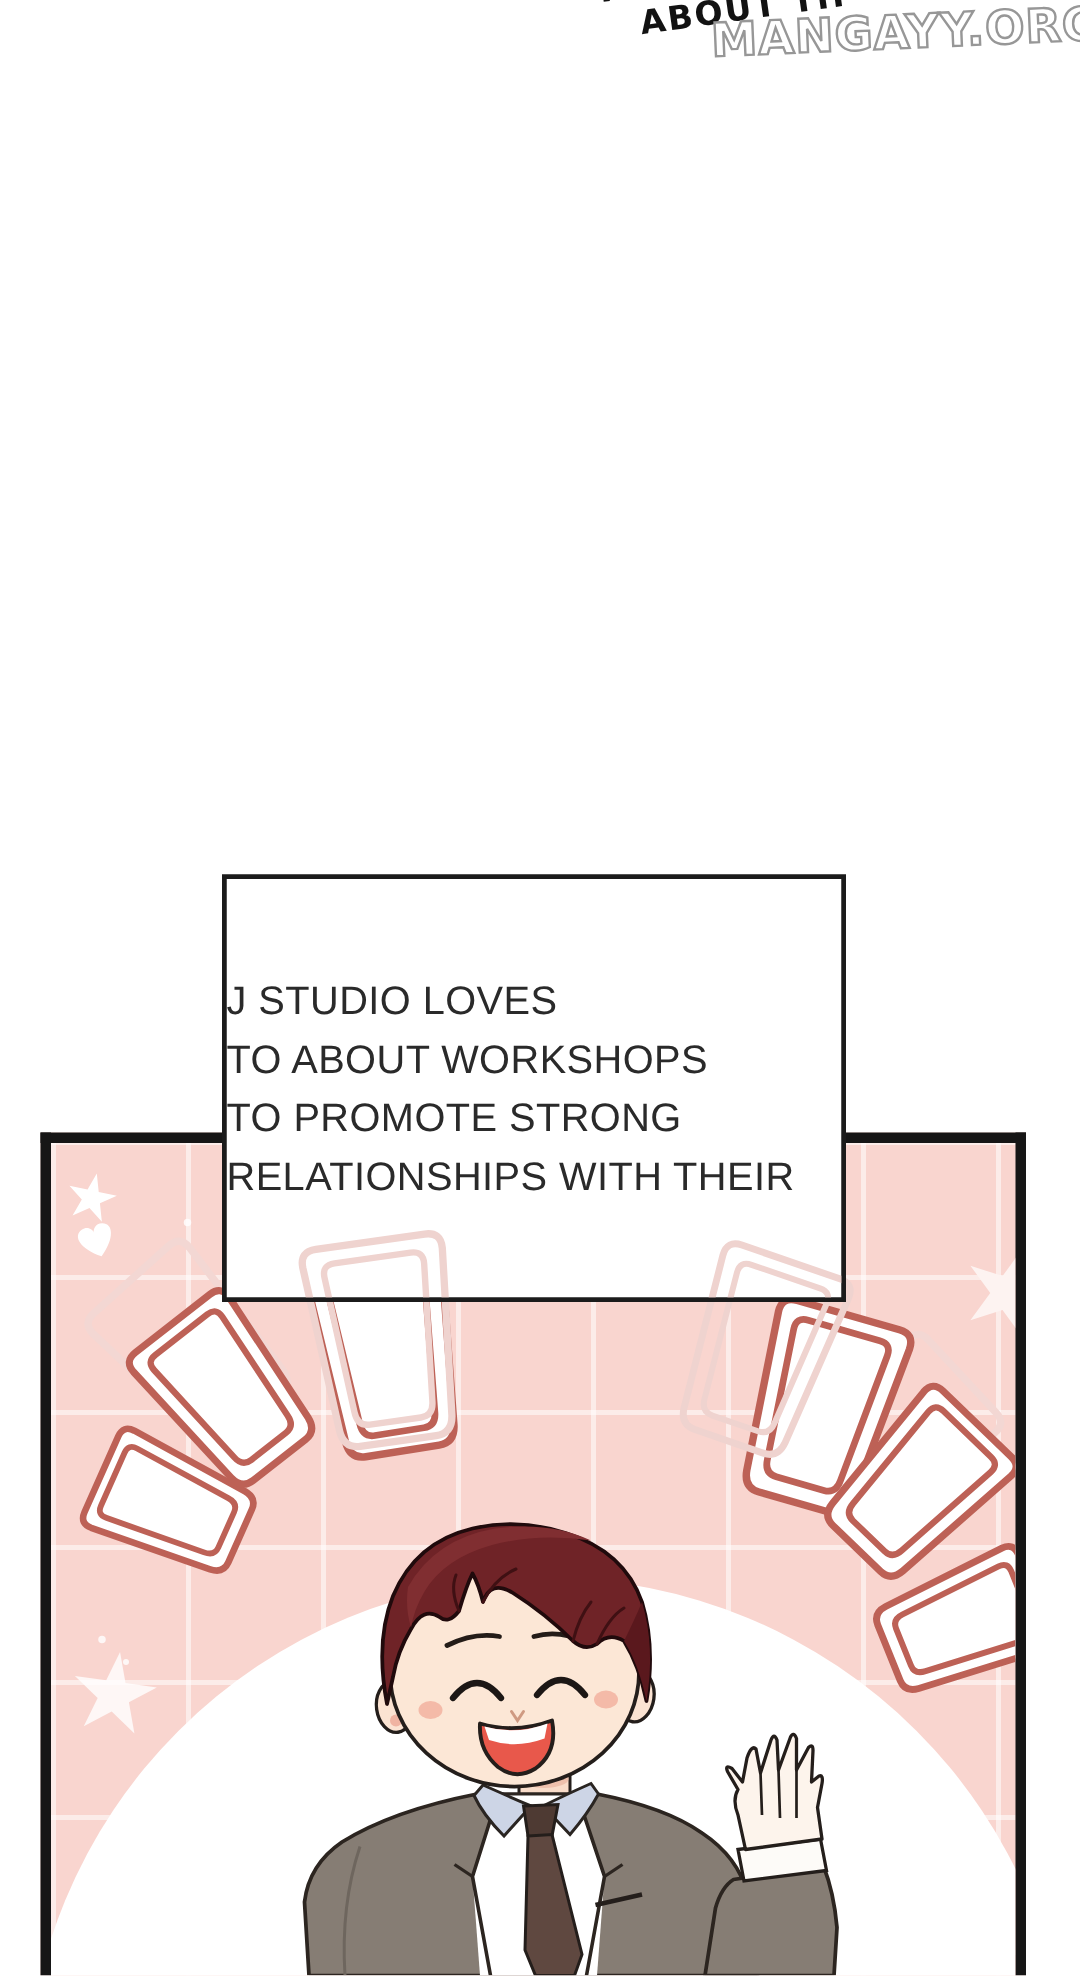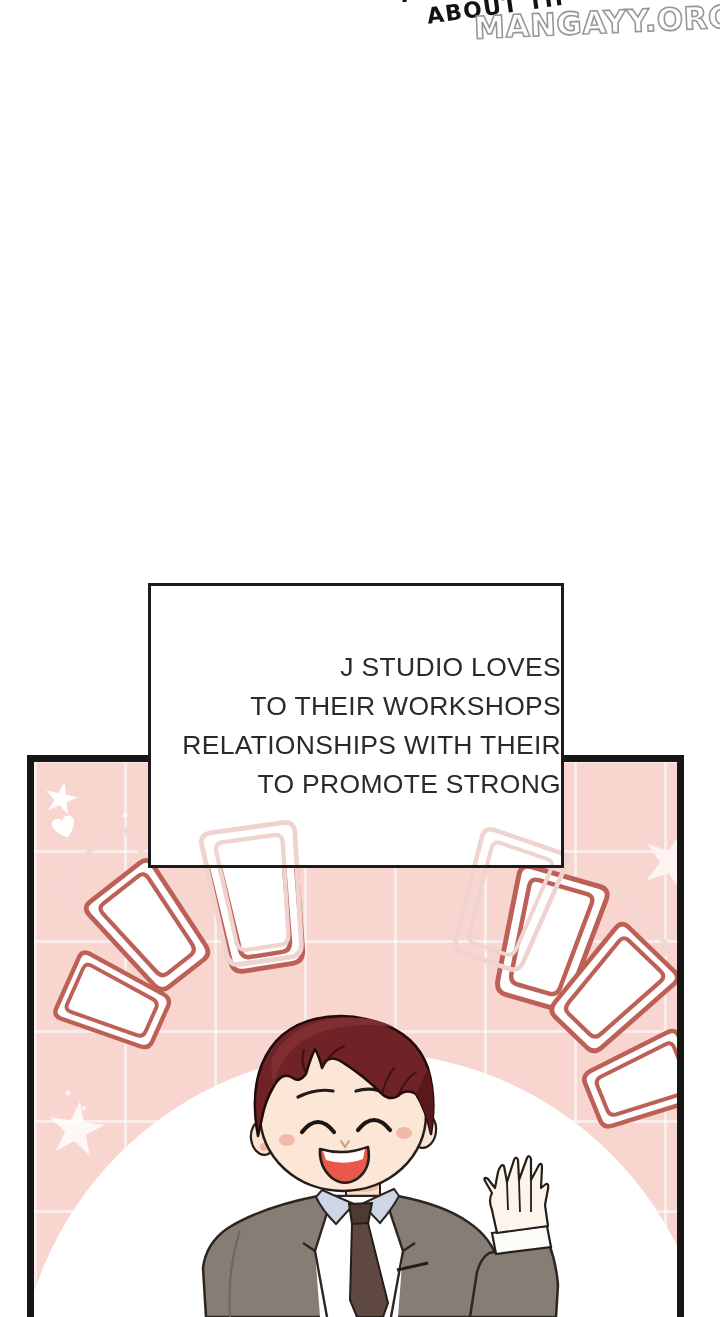--- a/index.html
+++ b/index.html
@@ -25,21 +25,21 @@
          background-color:#f9d5cf;overflow:hidden;z-index:1;
          background-image:
            linear-gradient(to right, rgba(255,255,255,.55) 3.5px, transparent 3.5px),
            linear-gradient(to bottom, rgba(255,255,255,.55) 3.5px, transparent 3.5px);
          background-size:90px 90px;background-position:0px -2px;}
   .panel svg{position:absolute;left:0;top:0;display:block;}
 
   
   .caption-box{position:absolute;left:148px;top:583px;width:416px;height:285px;box-sizing:border-box;
                background:#ffffff;border:3px solid #1b1b1b;z-index:5;
-               display:flex;flex-direction:column;justify-content:center;align-items:flex-end;}
+               display:flex;flex-direction:column;justify-content:center;align-items:flex-start;}
   .caption-box .cap-line{font-size:26.5px;line-height:39px;letter-spacing:0.3px;color:#2a2a2a;
                          text-align:center;white-space:nowrap;}
 
   
   .overlay-svg{position:absolute;left:0;top:0;width:720px;height:1317px;z-index:6;pointer-events:none;}
 </style>
 </head>
 <body>
 
 <div class="page">
@@ -175,23 +175,23 @@
               <path d="M 398,1096 Q 406,1078 416,1072"></path>
             </g>
           </g>
         </g>
       </g>
     </svg>
   </div>
 
   <div class="caption-box">
     <div class="cap-line">J STUDIO LOVES</div>
-    <div class="cap-line">TO THEIR WORKSHOPS</div>
+    <div class="cap-line">TO ABOUT WORKSHOPS</div>
+    <div class="cap-line">TO PROMOTE STRONG</div>
     <div class="cap-line">RELATIONSHIPS WITH THEIR</div>
-    <div class="cap-line">TO PROMOTE STRONG</div>
   </div>
 
   <svg class="overlay-svg" viewBox="0 0 720 1317">
     <g transform="translate(256 893) rotate(-8) scale(1.22)" stroke="#efd3cf" fill="none">
       <path d="M -30,-54 L 30,-54 Q 39,-54 38.5,-45 L 31,46 Q 30,56 21,56 L -21,56 Q -30,56 -31,46 L -38.5,-45 Q -39,-54 -30,-54 Z" stroke-width="4"></path>
       <path d="M -21,-45 L 21,-45 Q 28,-45 27.5,-38 L 21.5,37 Q 21,45 14,45 L -14,45 Q -21,45 -21.5,37 L -27.5,-38 Q -28,-45 -21,-45 Z" stroke-width="3.5"></path>
     </g>
     <g transform="translate(507 900) rotate(19) scale(1.15)" stroke="#efd3cf" fill="none">
       <path d="M -30,-54 L 30,-54 Q 39,-54 38.5,-45 L 31,46 Q 30,56 21,56 L -21,56 Q -30,56 -31,46 L -38.5,-45 Q -39,-54 -30,-54 Z" stroke-width="4"></path>
       <path d="M -21,-45 L 21,-45 Q 28,-45 27.5,-38 L 21.5,37 Q 21,45 14,45 L -14,45 Q -21,45 -21.5,37 L -27.5,-38 Q -28,-45 -21,-45 Z" stroke-width="3.5"></path>

